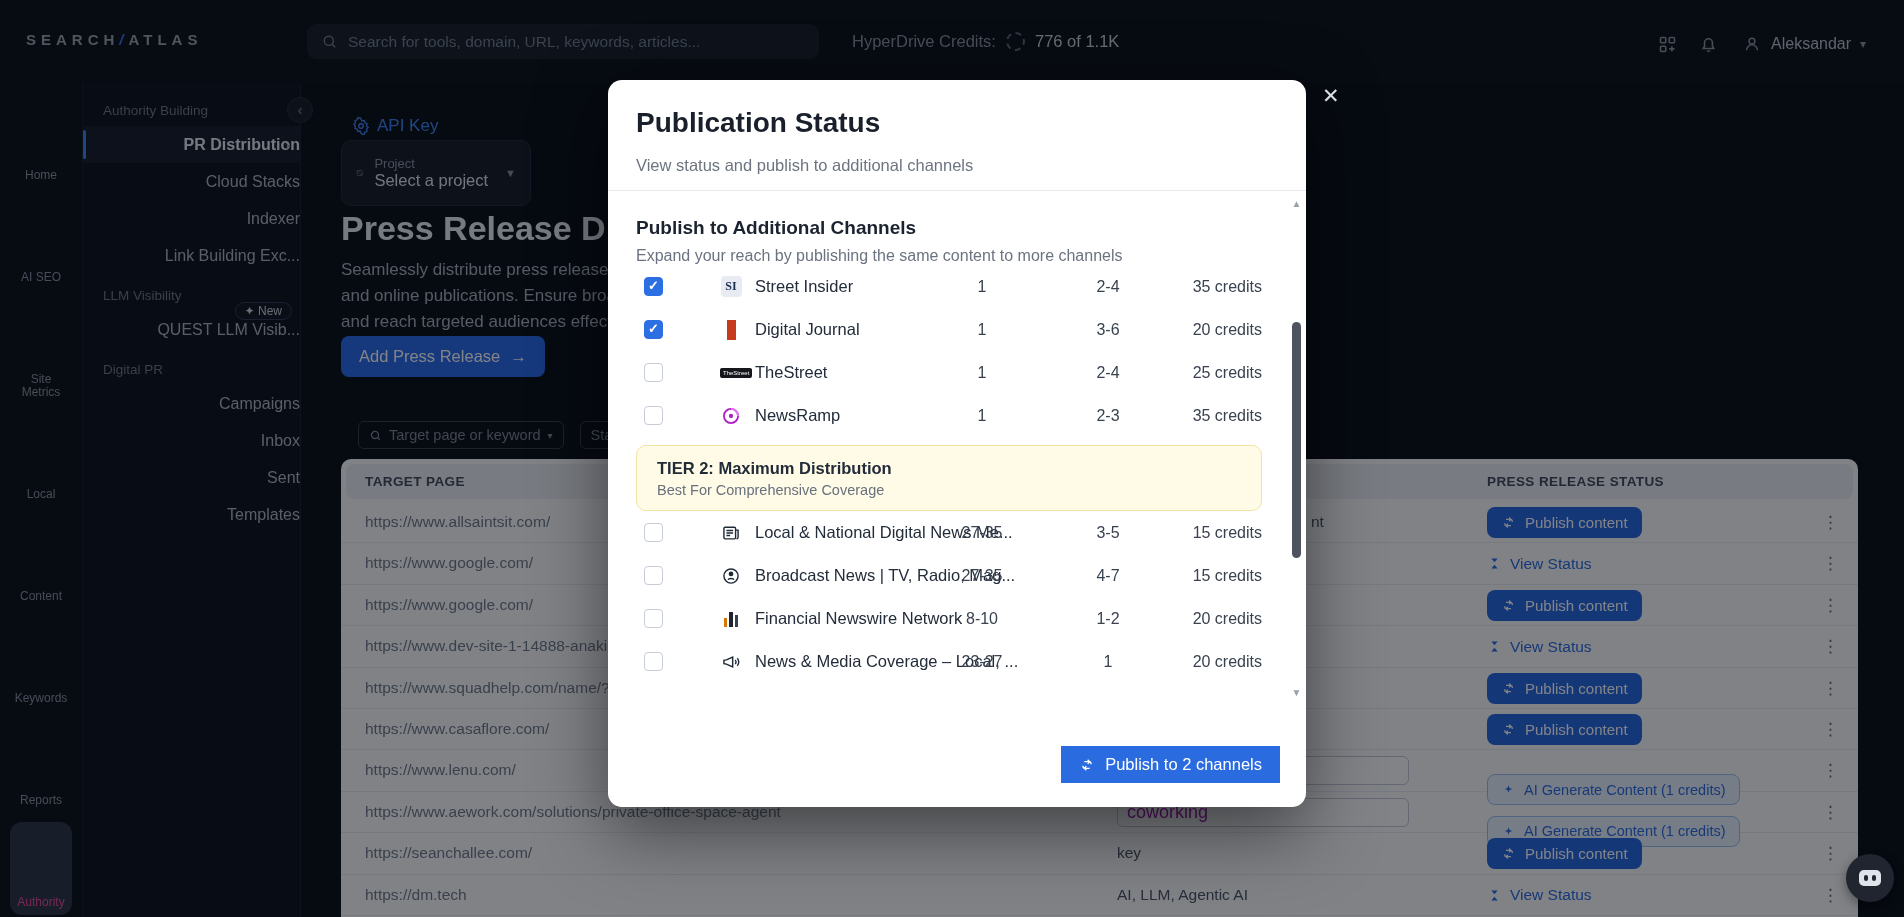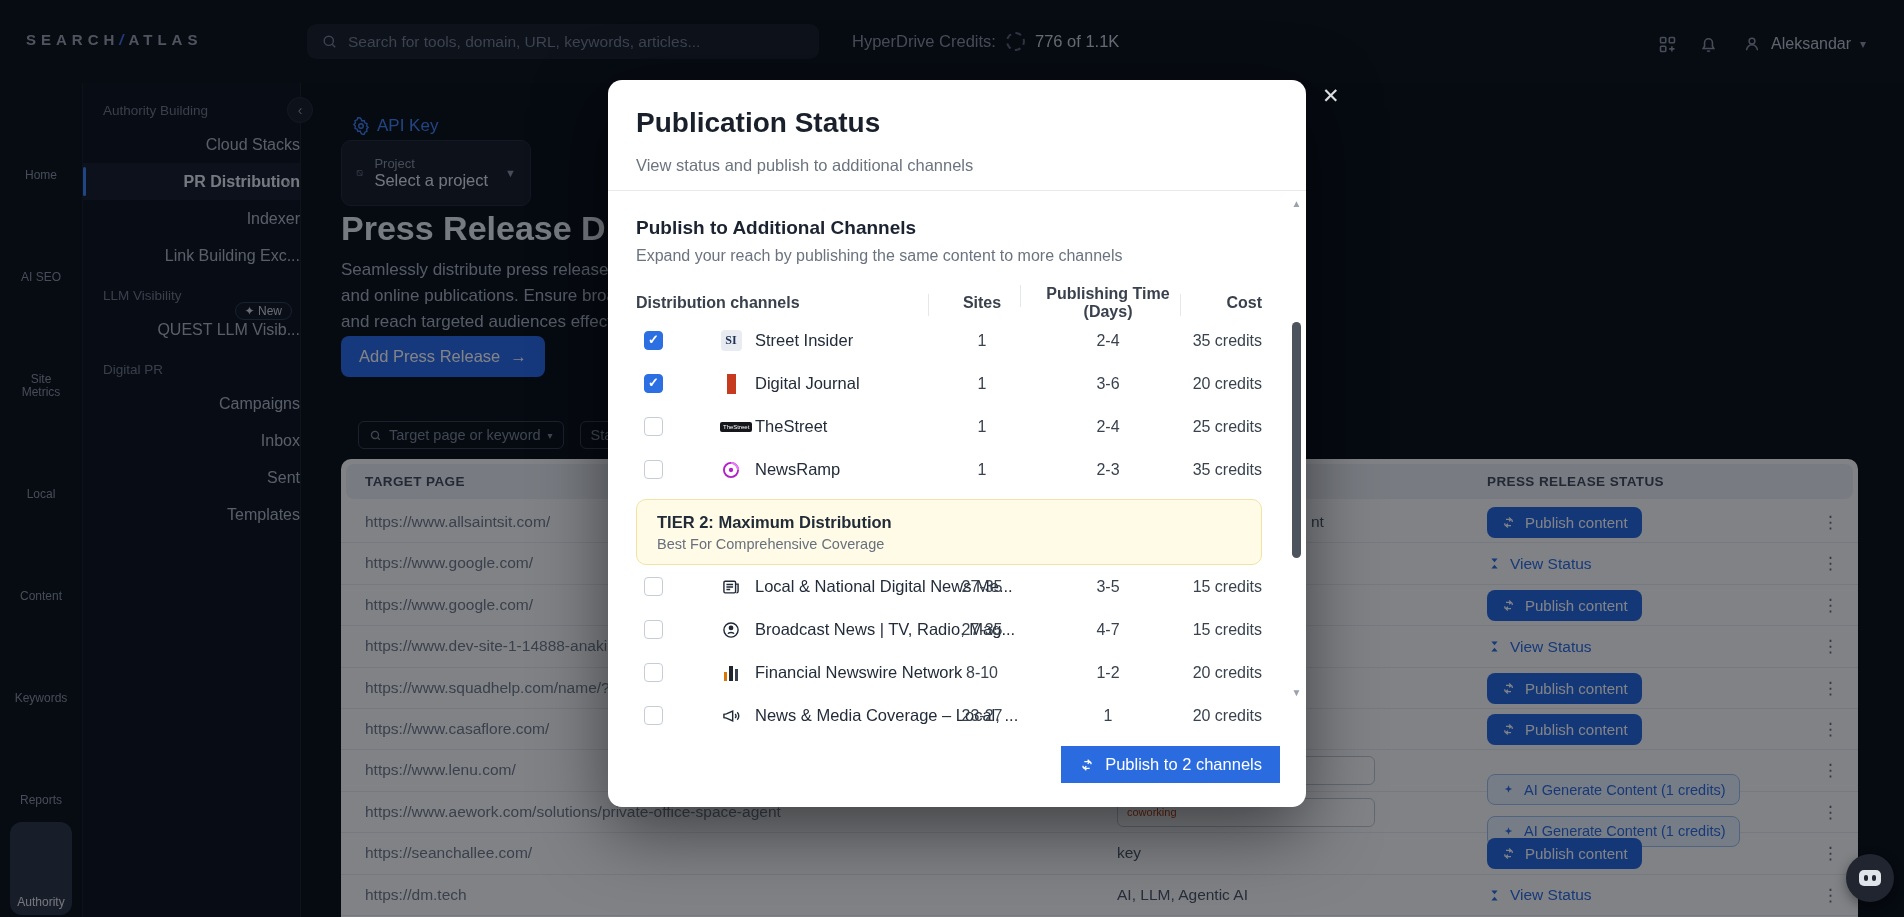--- a/index.html
+++ b/index.html
@@ -24,21 +24,21 @@
   .userbox .uname { color:#b9c0ca; font-size:16px; }
   .userbox .caret { color:#8a93a1; font-size:12px; }
 
   
   .rail { position:absolute; left:0; top:83px; width:83px; height:834px; background:#0b0e15; border-right:1px solid #151b24; display:flex; flex-direction:column; align-items:center; padding-top:12px; gap:9px; z-index:9; }
   .rail-item { width:62px; padding:7px 2px 6px; display:flex; flex-direction:column; align-items:center; gap:5px; border-radius:12px; }
   .rail-item svg { width:22px; height:22px; stroke:#8a93a1; }
   .rail-item .rlbl { font-size:12px; color:#8a93a1; text-align:center; line-height:13px; }
   .rail-item.active { background:#2b3444; }
   .rail-item.active svg { stroke:#c3cad4; }
-  .rail-item.active .rlbl { color:#e5e5e5; }
+  .rail-item.active .rlbl { color:#ec4899; }
 
   
   .subbar { position:absolute; left:83px; top:83px; width:218px; height:834px; background:#0d1119; border-right:1px solid #1a2029; z-index:9; padding-top:6px; }
   .collapse-chip { position:absolute; right:-13px; top:14px; width:26px; height:26px; background:#141a24; border:1px solid #232b38; border-radius:50%; color:#8a93a1; font-size:14px; display:grid; place-items:center; z-index:11; }
   .sec-header { margin:14px 0 8px 20px; font-size:13.5px; color:#6f7885; }
   .nav-item { position:relative; height:37px; display:flex; align-items:center; gap:13px; padding-left:20px; }
   .nav-item svg { width:20px; height:20px; stroke:#8a93a1; flex:0 0 auto; }
   .nav-item .nlbl { font-size:16px; color:#aeb6c2; white-space:nowrap; }
   .nav-item.active { background:#151b26; }
   .nav-item.active::before { content:""; position:absolute; left:0; top:4px; bottom:4px; width:3px; background:#3b82f6; border-radius:2px; }
@@ -68,21 +68,21 @@
   
   .card { position:absolute; left:40px; top:376px; width:1517px; height:458px; background:#fdfdfd; border-radius:10px 10px 0 0; }
   .thead { position:absolute; left:5px; right:5px; top:5px; height:35px; background:#eceef2; border-radius:8px; }
   .thead .h1 { position:absolute; left:19px; top:10px; font-size:13.5px; font-weight:700; letter-spacing:.4px; color:#424b59; }
   .thead .h2 { position:absolute; left:1141px; top:10px; font-size:13.5px; font-weight:700; letter-spacing:.4px; color:#424b59; }
   .tbody { position:absolute; left:0; right:0; top:43px; }
   .trow { position:relative; height:41.4px; border-bottom:1px solid #e9ebef; }
   .trow .url { position:absolute; left:24px; top:11px; font-size:15.5px; color:#707a88; white-space:nowrap; max-width:700px; overflow:hidden; }
   .trow .kw-plain { position:absolute; left:776px; top:11px; font-size:15.5px; color:#4a5462; white-space:nowrap; }
   .trow:nth-of-type(1) .kw-plain { left:970px; }
-  .trow .kw-input { position:absolute; left:776px; top:6px; width:258px; height:29px; border:1px solid #c3cbd6; border-radius:6px; background:#fff; font-size:11px; color:#c2410c; padding:0 9px; font-family:"Liberation Sans",sans-serif; }
+  .trow .kw-input { position:absolute; left:776px; top:6px; width:292px; height:29px; border:1px solid #c3cbd6; border-radius:6px; background:#fff; font-size:18px; color:#a21caf; padding:0 9px; font-family:"Liberation Sans",sans-serif; }
   .st { position:absolute; left:1146px; top:5px; }
   .btn-publish { height:31px; padding:0 14px; background:#2566e0; border-radius:8px; color:#fff; font-size:15px; display:flex; align-items:center; gap:9px; white-space:nowrap; }
   .btn-publish svg, .pubico { width:15px; height:15px; stroke:#fff; }
   .view-status { height:31px; display:flex; align-items:center; gap:8px; color:#2b6be0; font-size:15.5px; white-space:nowrap; }
   .view-status svg { width:15px; height:15px; }
   .btn-ai { height:31px; padding:0 13px; border:1px solid #9cc0f0; background:#eaf2fd; border-radius:8px; color:#2b6be0; font-size:14.5px; display:flex; align-items:center; gap:8px; white-space:nowrap;margin-top:19px; }
   .btn-ai svg { width:15px; height:15px; fill:#2b6be0; }
   .kebab { position:absolute; left:1481px; top:10px; color:#626b78; font-size:17px; letter-spacing:0; }
 
   
@@ -249,40 +249,40 @@
         <span class="rlbl">Authority</span>
       </div>
 
     </div>
 
   <div class="subbar">
     <div class="collapse-chip">‹</div>
     <div class="sec-header">Authority Building</div>
     <div>
 
+        <div class="nav-item active">
+          <span style="display:flex">
+            <svg viewBox="0 0 24 24" fill="none" stroke="currentColor" stroke-width="1.8" stroke-linecap="round" stroke-linejoin="round" style="width:100%;height:100%;stroke:inherit">
+              <rect x="6" y="3.5" width="12" height="17" rx="2"></rect>
+              <path d="M9.5 9.5h5M9.5 13.5h5"></path>
+            </svg>
+          </span>
+          <span class="nlbl">PR Distribution</span>
+          <span class="chev">›</span>
+        </div>
+
         <div class="nav-item">
           <span style="display:flex">
             <svg viewBox="0 0 24 24" fill="none" stroke="currentColor" stroke-width="1.8" stroke-linecap="round" stroke-linejoin="round" style="width:100%;height:100%;stroke:inherit">
               <path d="M7 18a4.5 4.5 0 0 1-.6-9A5.5 5.5 0 0 1 17 7.8 4.2 4.2 0 0 1 16.8 18z"></path>
               <path d="M10.5 11l3 3M13.5 11l-3 3"></path>
             </svg>
           </span>
           <span class="nlbl">Cloud Stacks</span>
           <span class="chev"></span>
-        </div>
-
-        <div class="nav-item active">
-          <span style="display:flex">
-            <svg viewBox="0 0 24 24" fill="none" stroke="currentColor" stroke-width="1.8" stroke-linecap="round" stroke-linejoin="round" style="width:100%;height:100%;stroke:inherit">
-              <rect x="6" y="3.5" width="12" height="17" rx="2"></rect>
-              <path d="M9.5 9.5h5M9.5 13.5h5"></path>
-            </svg>
-          </span>
-          <span class="nlbl">PR Distribution</span>
-          <span class="chev">›</span>
         </div>
 
         <div class="nav-item">
           <span style="display:flex">
             <svg viewBox="0 0 24 24" fill="none" stroke="currentColor" stroke-width="1.8" stroke-linecap="round" stroke-linejoin="round" style="width:100%;height:100%;stroke:inherit">
               <path d="M9 6h11M9 12h11M9 18h11"></path>
               <path d="M4.5 6h.01M4.5 12h.01M4.5 18h.01" stroke-width="2.6"></path>
             </svg>
           </span>
           <span class="nlbl">Indexer</span>
@@ -589,26 +589,20 @@
   <div class="modal-close">✕</div>
 
   <div class="modal">
     <div class="m-header">
       <div class="m-title">Publication Status</div>
       <div class="m-sub">View status and publish to additional channels</div>
     </div>
     <div class="m-scroll">
       <div class="sec-title">Publish to Additional Channels</div>
       <div class="sec-sub">Expand your reach by publishing the same content to more channels</div>
-      <div class="mgrid mhead">
-        <span class="mh first">Distribution channels</span>
-        <span class="mh">Sites</span>
-        <span class="mh">Publishing Time (Days)</span>
-        <span class="mh last">Cost</span>
-      </div>
 
       <div>
 
           <div class="mgrid crow">
             <span class="cname">
               <span class="cb on"></span>
               <span class="fav-slot">
                 <span class="fav si">SI</span>
               </span>
               <span class="nm">Street Insider</span>

